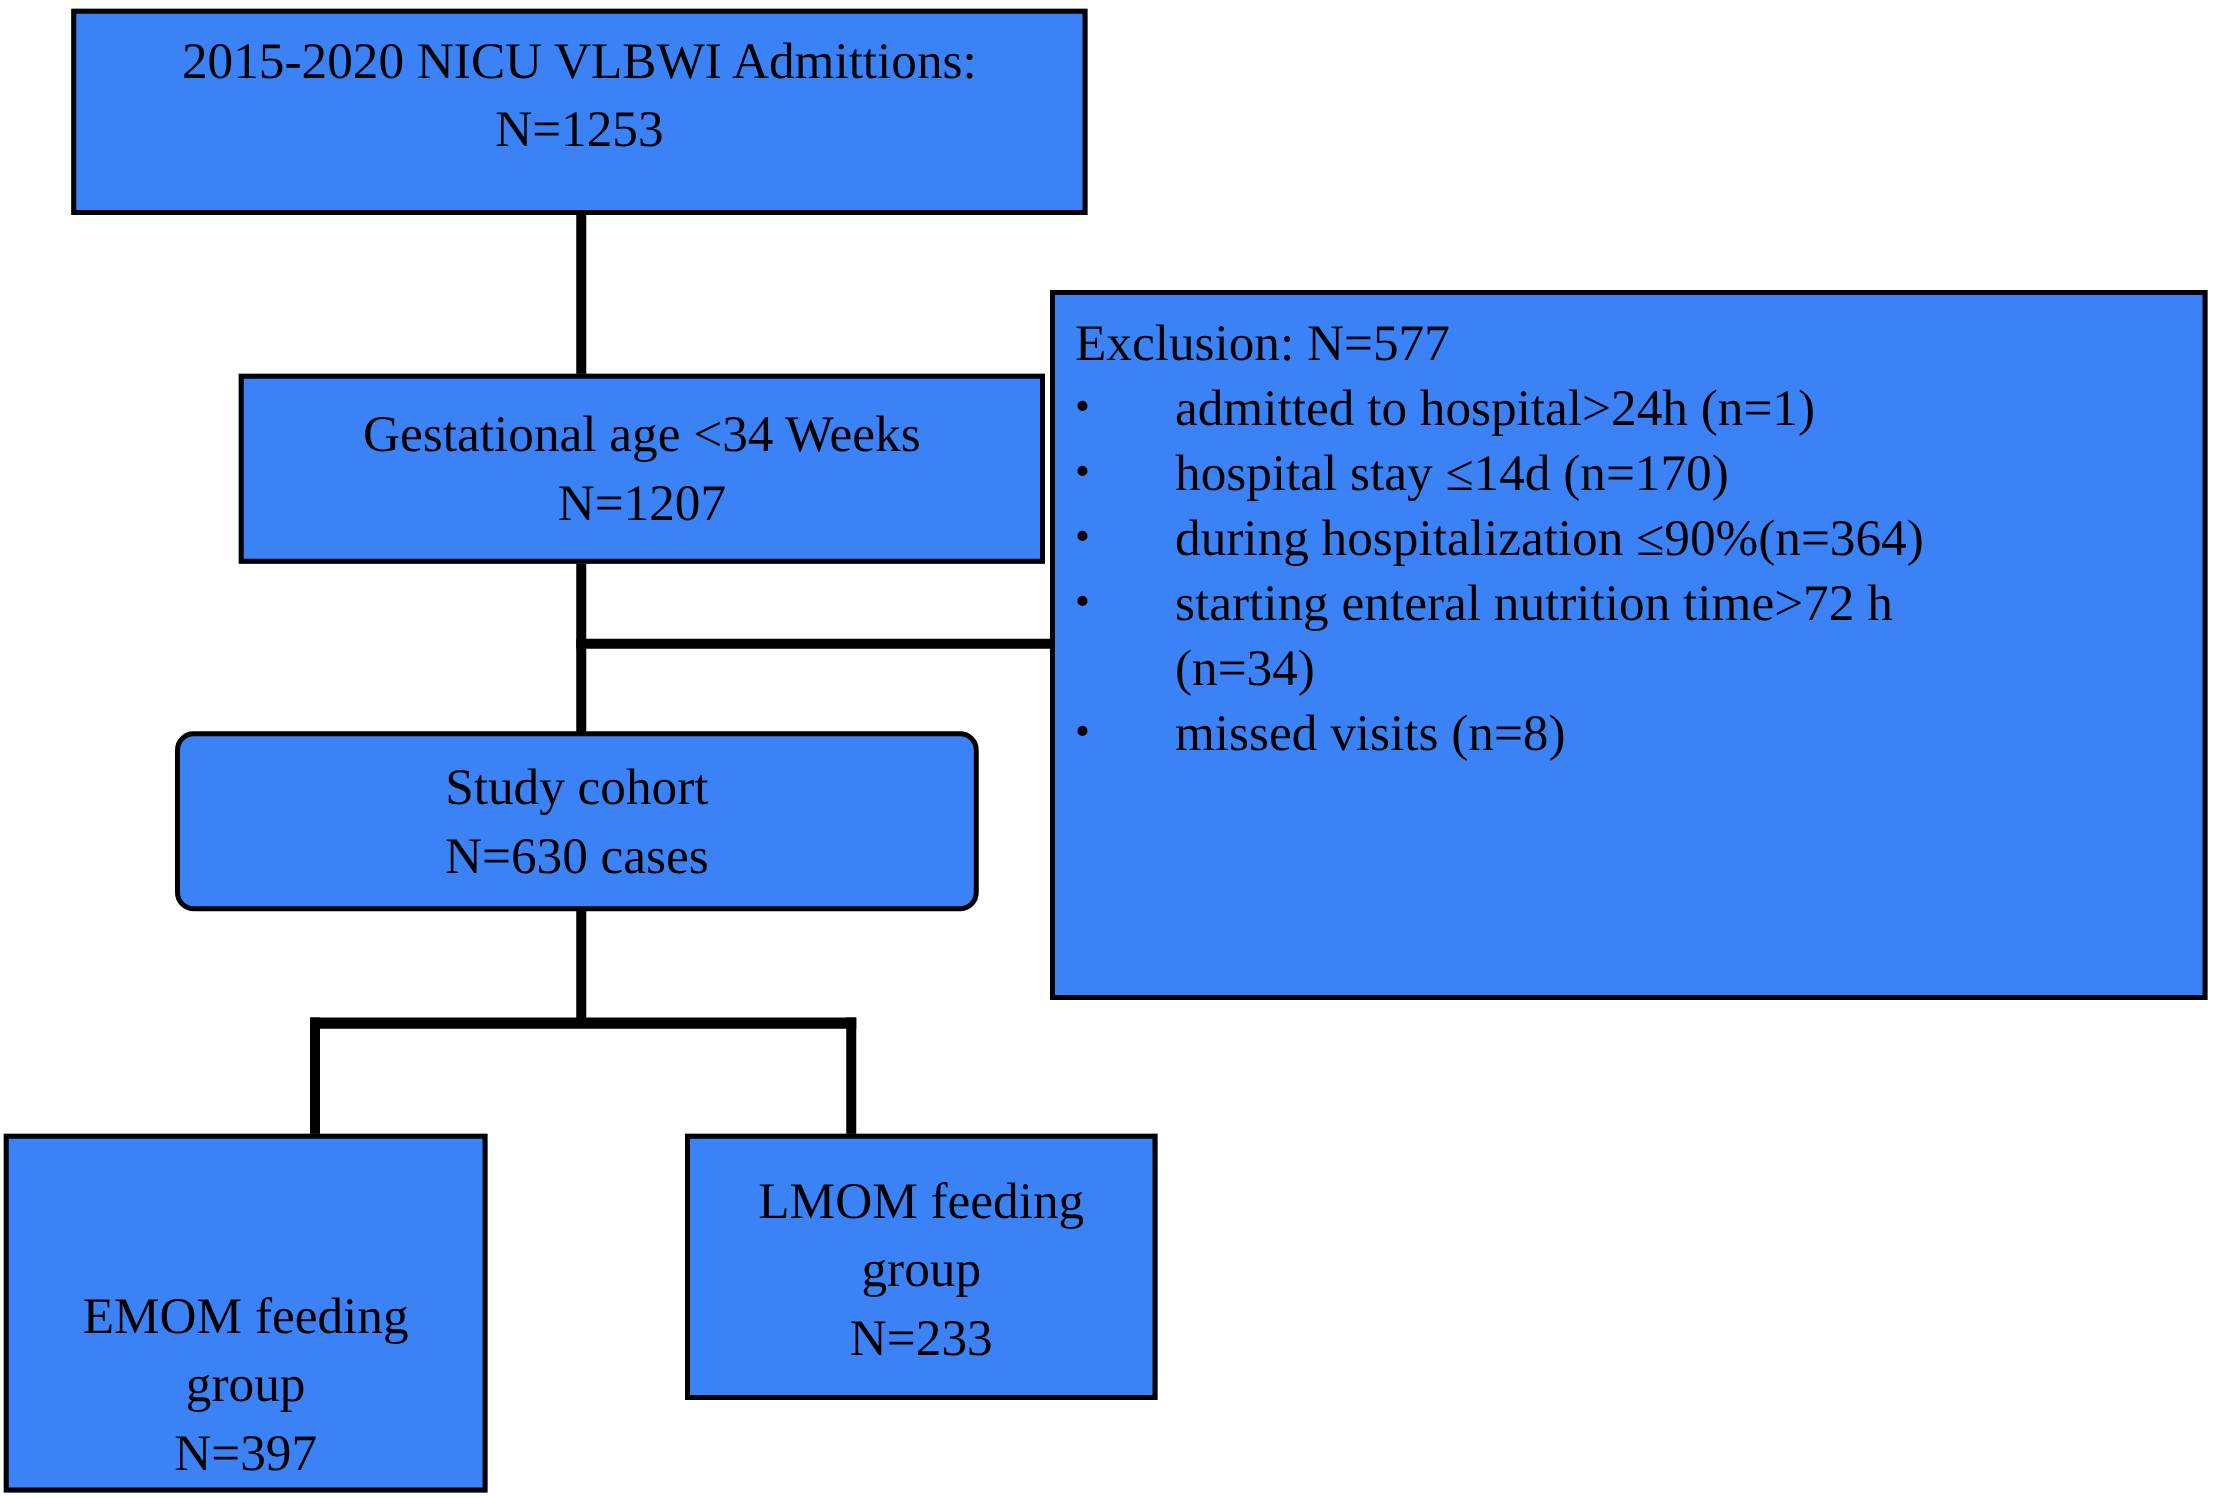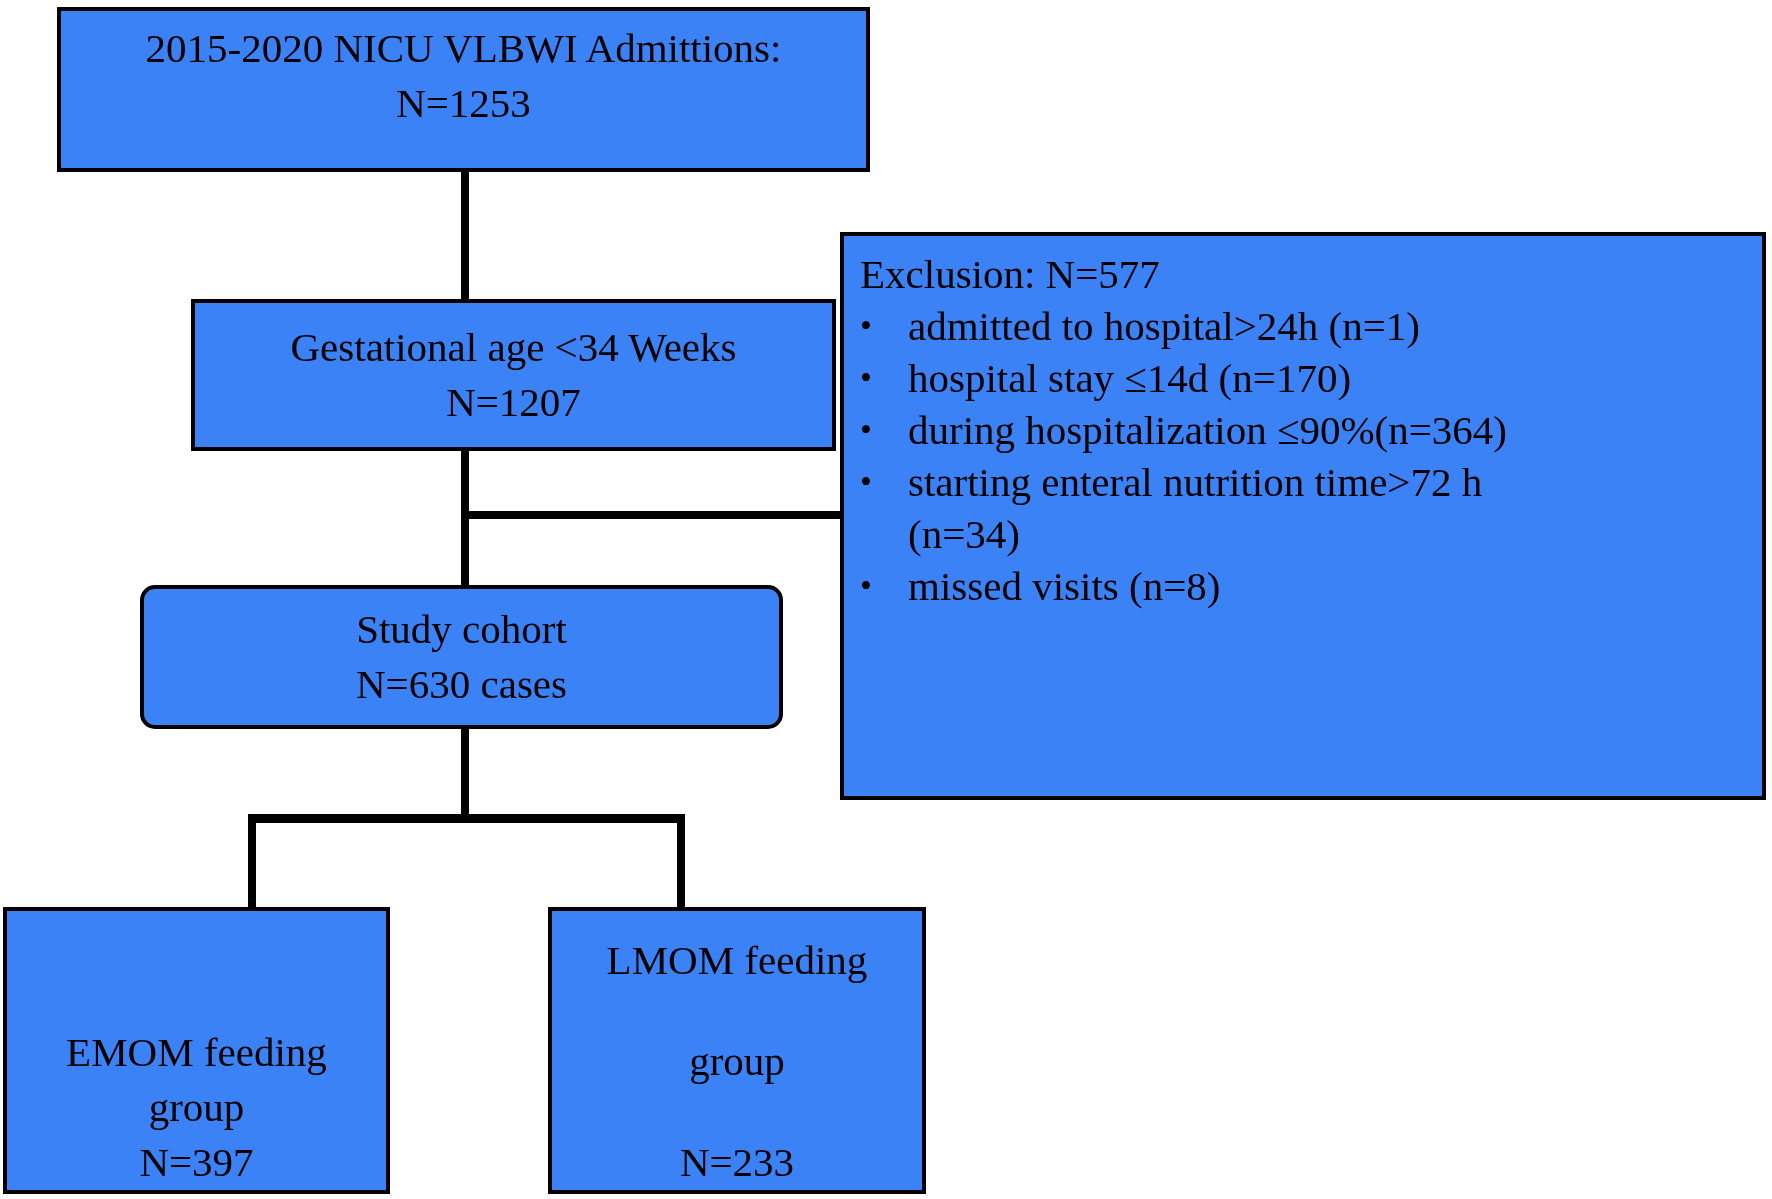--- a/index.html
+++ b/index.html
@@ -31,21 +31,21 @@
   .box .bline { white-space: nowrap; }
   .connector {
     position: absolute;
     background: #000000;
   }
   
   .box-admissions { left: 57px;  top: 7px;   width: 813px; height: 165px; justify-content: flex-start; padding-top: 10px; }
   .box-gestational{ left: 143px; top: 299px; width: 645px; height: 152px; justify-content: center; margin-left: 48px; }
   .box-cohort     { left: 140px; top: 585px; width: 643px; height: 144px; justify-content: center; border-radius: 15px; }
   .box-emom       { left: 3px;   top: 907px; width: 387px; height: 287px; justify-content: flex-end; }
-  .box-lmom       { left: 548px; top: 907px; width: 378px; height: 287px; justify-content: space-between; padding-top: 22px; }
+  .box-lmom       { left: 548px; top: 907px; width: 378px; height: 213px; justify-content: flex-start; padding-top: 22px; }
   
   .box-exclusion {
     left: 840px; top: 232px; width: 926px; height: 568px;
     align-items: flex-start;
     text-align: left;
     padding: 12px 14px 0 16px;
     font-size: 41px;
     line-height: 52px;
     justify-content: flex-start;
   }
@@ -54,21 +54,21 @@
     display: flex;
     align-items: flex-start;
   }
   .excl-bullet {
     width: 48px;
     flex: 0 0 48px;
     font-size: 34px;
     line-height: 52px;
   }
   .excl-lines { display: flex; flex-direction: column; }
-  .excl-line { white-space: nowrap; }
+  .excl-line { white-space: nowrap; margin-left: 32px; }
 </style>
 </head>
 <body>
 
 <div class="canvas">
 
   <div class="connector" style="left:461px; top:170px; width:8px; height:134px;"></div>
   <div class="connector" style="left:461px; top:448px; width:8px; height:140px;"></div>
   <div class="connector" style="left:461px; top:511px; width:383px; height:8px;"></div>
   <div class="connector" style="left:461px; top:726px; width:8px; height:96px;"></div>

